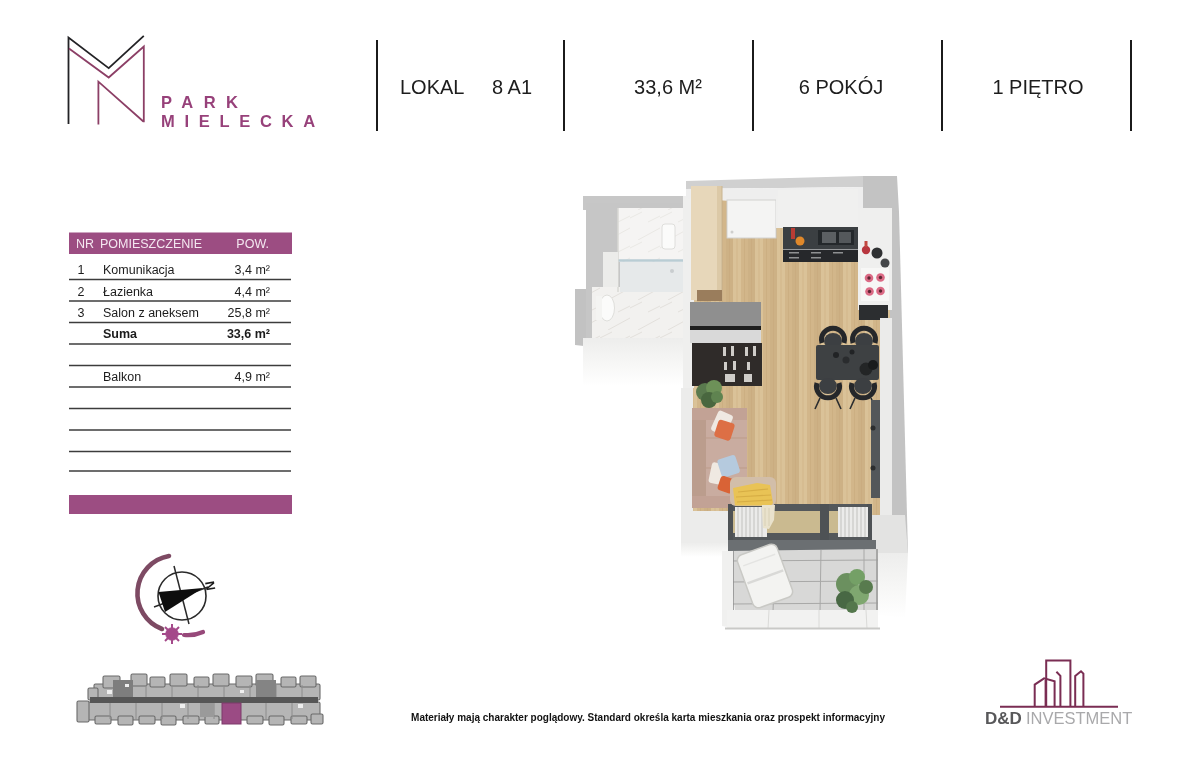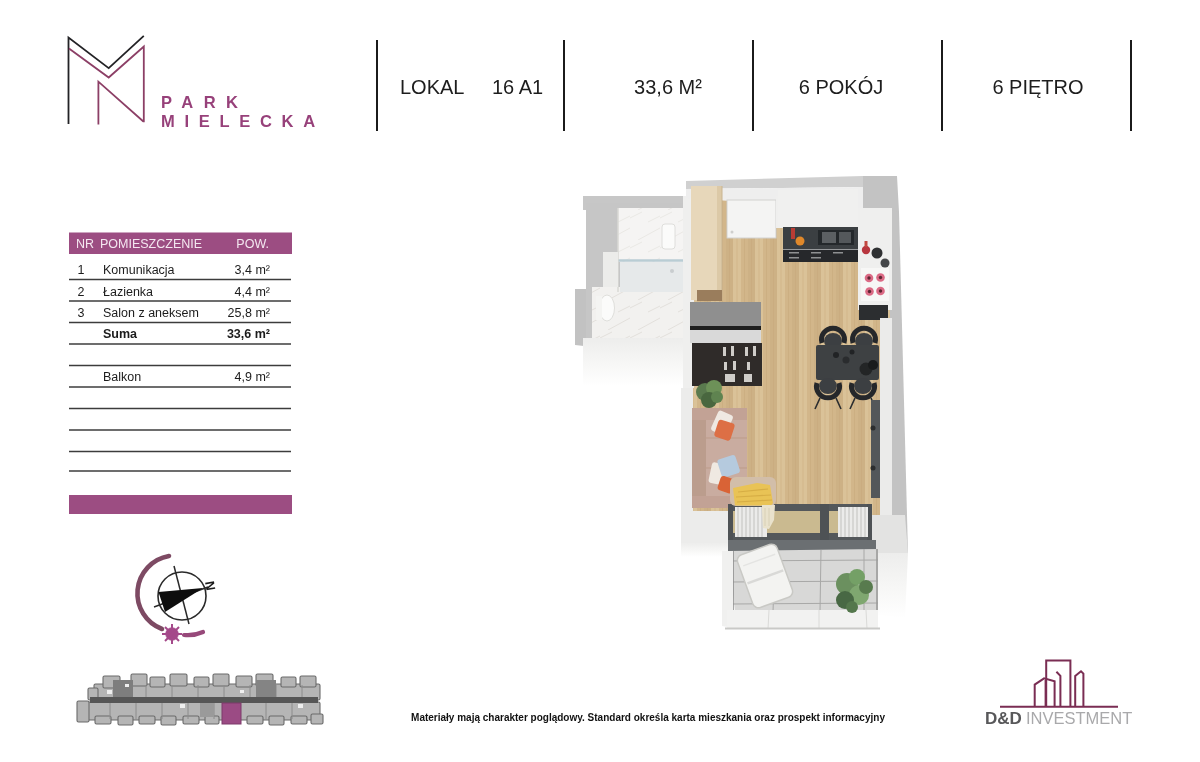--- a/index.html
+++ b/index.html
@@ -29,27 +29,27 @@
   </svg>
 
   <div class="vbar" style="left:376px;"></div>
   <div class="vbar" style="left:563px;"></div>
   <div class="vbar" style="left:752px;"></div>
   <div class="vbar" style="left:941px;"></div>
   <div class="vbar" style="left:1130px;"></div>
 
   <div class="hcell" style="left:400px;">LOKAL</div>
 
-  <div class="hcell" style="left:492px;">16 A1</div>
+  <div class="hcell" style="left:492px;">8 A1</div>
 
   <div class="hcell" style="left:668px;transform:translateX(-50%);">33,6 M²</div>
 
   <div class="hcell" style="left:841px;transform:translateX(-50%);">6 POKÓJ</div>
 
-  <div class="hcell" style="left:1038px;transform:translateX(-50%);">6 PIĘTRO</div>
+  <div class="hcell" style="left:1038px;transform:translateX(-50%);">1 PIĘTRO</div>
 
   <svg class="abs" style="left:0;top:0;" width="360" height="560" viewBox="0 0 360 560">
 
     <rect x="69" y="232.5" width="223" height="21.5" fill="#9c4d82"></rect>
     <g font-size="12.5" fill="#f4e7f0">
       <text x="76" y="248">NR</text>
       <text x="100" y="248">POMIESZCZENIE</text>
       <text x="269" y="248" text-anchor="end">POW.</text>
     </g>
 

